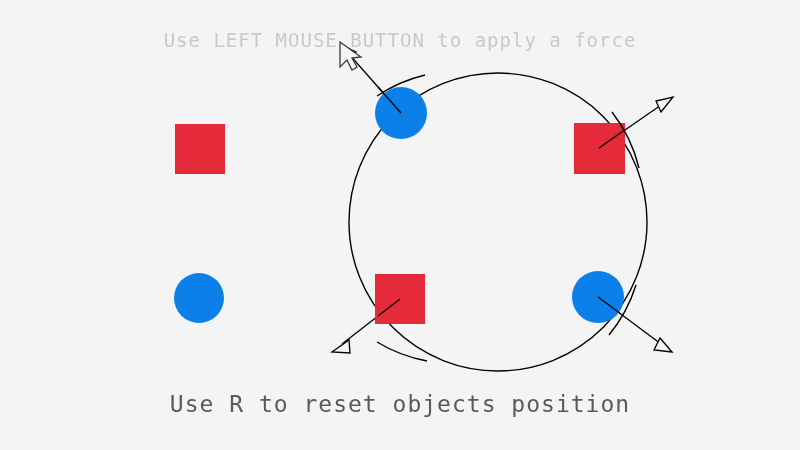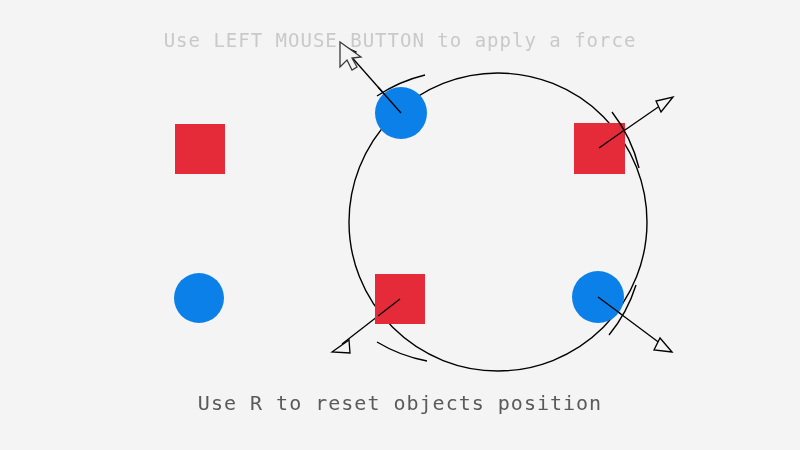--- a/index.html
+++ b/index.html
@@ -33,21 +33,21 @@
     white-space: pre;
     font-family: "DejaVu Sans Mono", "Liberation Mono", monospace;
   }
   #hint-top {
     top: 29px;
     font-size: 19px;
     color: #c9c9c9;
   }
   #hint-bottom {
     top: 391px;
-    font-size: 20px;
+    font-size: 23px;
     color: #5a5a5a;
   }
   .cursor-layer {
     position: absolute;
     left: 0;
     top: 0;
     pointer-events: none;
   }
 </style>
 </head>

